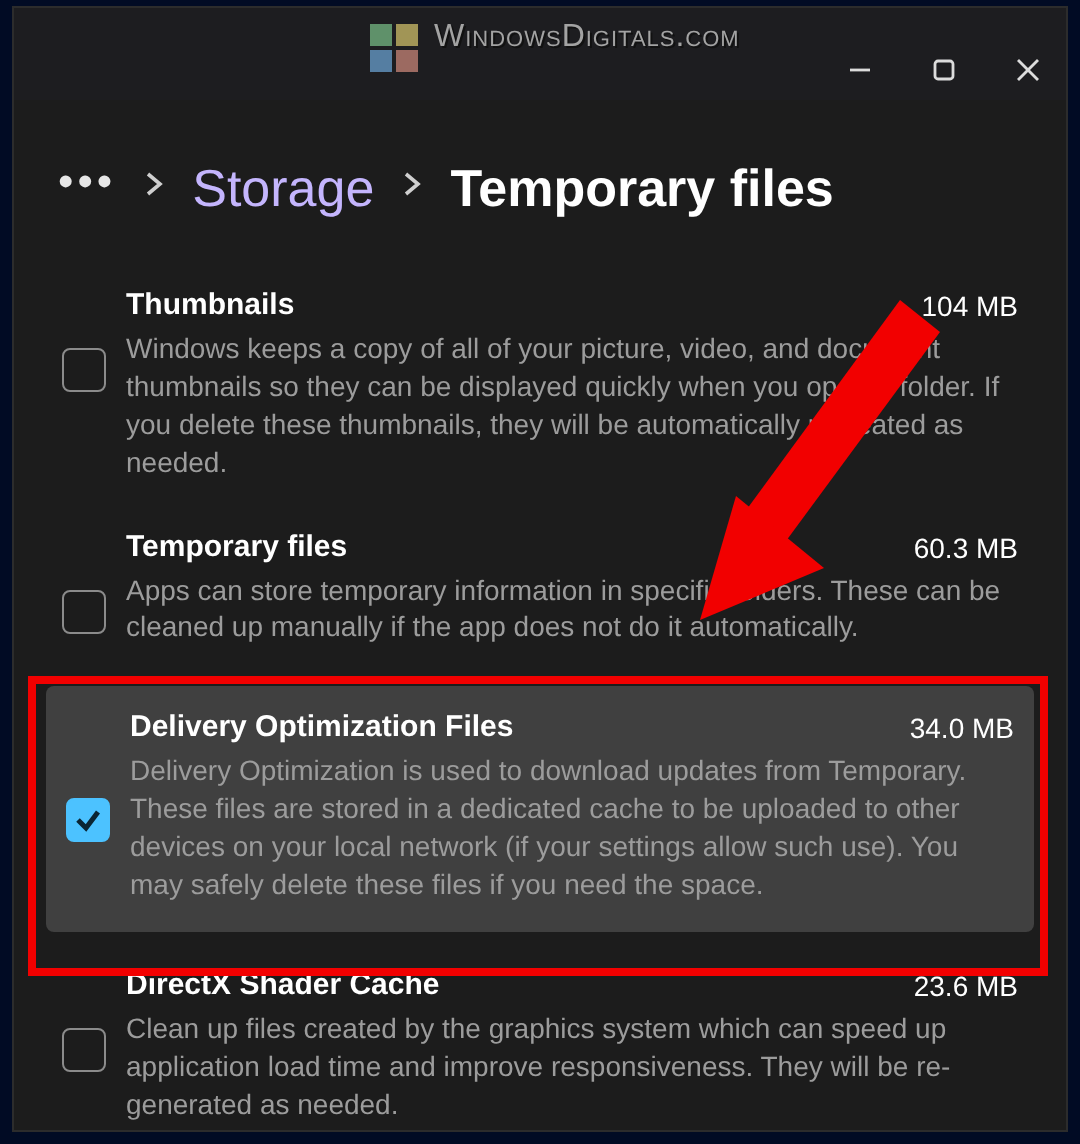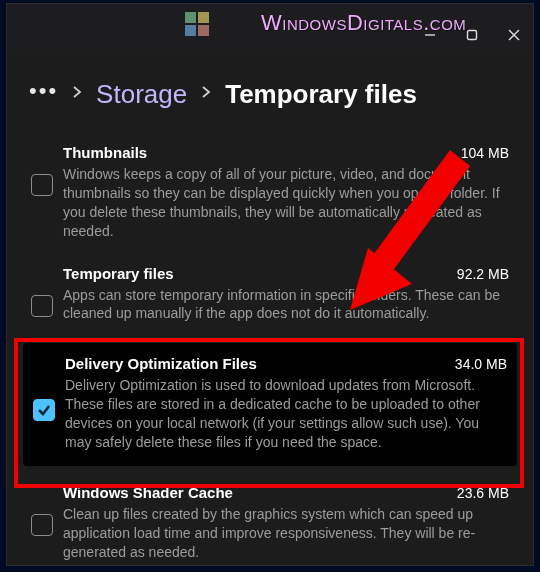--- a/index.html
+++ b/index.html
@@ -28,27 +28,26 @@
     width: 24px; height: 24px;
     display: grid; grid-template-columns: 1fr 1fr; grid-template-rows: 1fr 1fr;
     gap: 2px; opacity: 0.7;
   }
   .wm-logo span:nth-child(1){background:#7cc28a;}
   .wm-logo span:nth-child(2){background:#d9c96d;}
   .wm-logo span:nth-child(3){background:#6ea7d9;}
   .wm-logo span:nth-child(4){background:#d28b7d;}
   .watermark {
     position: absolute; left: 210px; top: 6px;
-    font-size: 22px; letter-spacing: 0.5px;
+    font-size: 16px; letter-spacing: 0.5px;
     font-variant: small-caps;
-    color: #f0abfc;
+    color: #a3a3a3;
     text-shadow: 1px 1px 0 #111;
     white-space: nowrap;
     font-weight: 500;
-    margin-left: 44px;
   }
   .win-controls {
     position: absolute; right: 10px; top: 22px;
     display: flex; gap: 24px; color: #dcdcdc;
     font-size: 14px;
   }
   .win-controls .ctl { width: 18px; height: 18px; display:flex; align-items:center; justify-content:center; }
   .ctl svg { stroke:#dcdcdc; stroke-width:1.4; fill:none; }
 
   .content {
@@ -86,21 +85,21 @@
   }
   .checkbox.checked svg { stroke:#0a2533; stroke-width:2.5; fill:none; }
   .body { flex:1 1 auto; }
   .title-row { display:flex; align-items:flex-end; }
   .item-title { font-weight:600; font-size:15px; color:#ffffff; flex:1 1 auto;}
   .item-size { font-size:14px; color:#ffffff; padding-left:10px; white-space:nowrap;}
   .item-desc { font-size:14px; line-height:1.35; color:#9c9c9c; margin-top:4px; padding-right:4px;}
 
   
   .item.hl {
-    background:#000000;
+    background:#404040;
     border-radius:4px;
     padding:12px 10px 14px 10px;
     margin-left:-6px; margin-right:-6px;
   }
   .item.hl .checkbox { margin-top: 44px; }
 
   
   .annot-box {
     position:absolute;
     border:4px solid #f20000;
@@ -174,46 +173,46 @@
           </div>
           <div class="item-desc">Windows keeps a copy of all of your picture, video, and document thumbnails so they can be displayed quickly when you open a folder. If you delete these thumbnails, they will be automatically recreated as needed.</div>
         </div>
       </div>
 
       <div class="item">
         <div class="checkbox"></div>
         <div class="body">
           <div class="title-row">
             <div class="item-title">Temporary files</div>
-            <div class="item-size">92.2 MB</div>
+            <div class="item-size">60.3 MB</div>
           </div>
           <div class="item-desc">Apps can store temporary information in specific folders. These can be cleaned up manually if the app does not do it automatically.</div>
         </div>
       </div>
 
       <div class="item hl">
         <div class="checkbox checked">
           <svg viewBox="0 0 14 14" width="14" height="14">
               <path d="M2 7 L6 11 L12 3"></path>
             </svg>
         </div>
         <div class="body">
           <div class="title-row">
             <div class="item-title">Delivery Optimization Files</div>
             <div class="item-size">34.0 MB</div>
           </div>
-          <div class="item-desc">Delivery Optimization is used to download updates from Microsoft. These files are stored in a dedicated cache to be uploaded to other devices on your local network (if your settings allow such use). You may safely delete these files if you need the space.</div>
+          <div class="item-desc">Delivery Optimization is used to download updates from Temporary. These files are stored in a dedicated cache to be uploaded to other devices on your local network (if your settings allow such use). You may safely delete these files if you need the space.</div>
         </div>
       </div>
 
       <div class="item">
         <div class="checkbox"></div>
         <div class="body">
           <div class="title-row">
-            <div class="item-title">Windows Shader Cache</div>
+            <div class="item-title">DirectX Shader Cache</div>
             <div class="item-size">23.6 MB</div>
           </div>
           <div class="item-desc">Clean up files created by the graphics system which can speed up application load time and improve responsiveness. They will be re-generated as needed.</div>
         </div>
       </div>
 
     </div>
   </div>
 </div>
 

